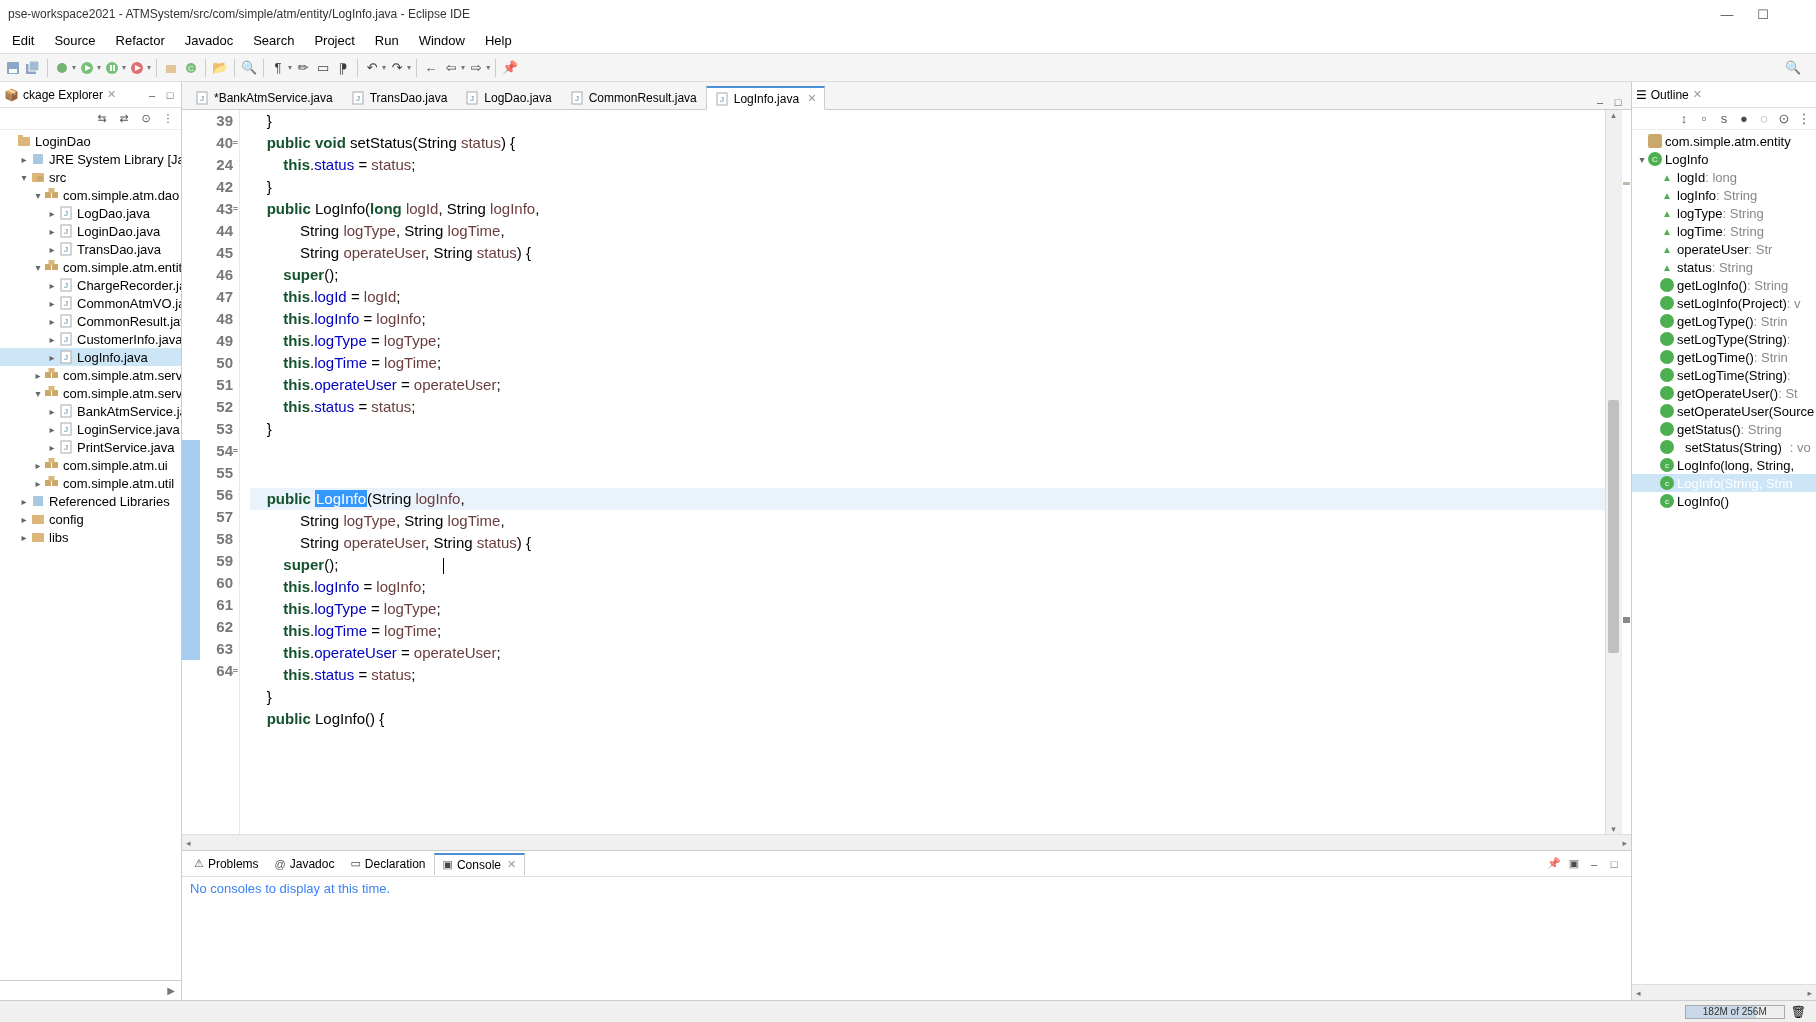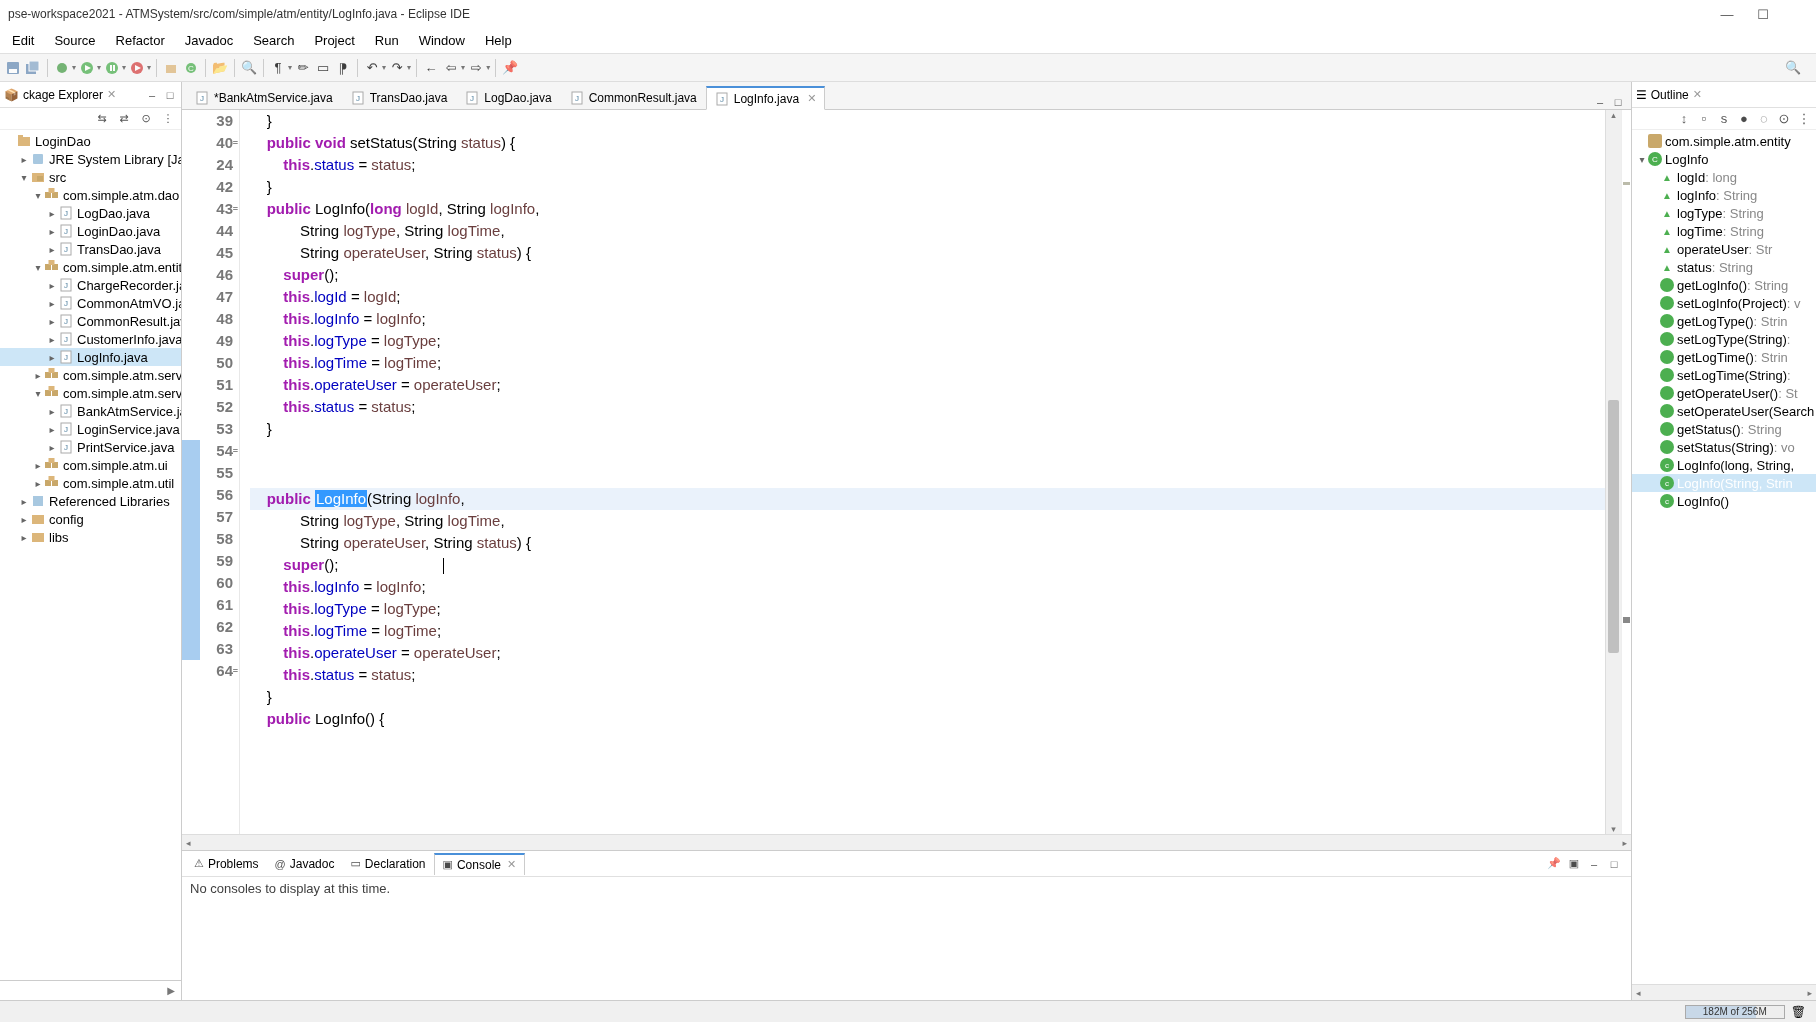--- a/index.html
+++ b/index.html
@@ -45,39 +45,39 @@
     .code-area { flex: 1; display: flex; font-family: "Consolas", monospace; font-size: 15px; overflow: hidden; position:relative;}
     .gutter { width: 40px; background: #fff; color: #787878; text-align: right; padding-right: 6px; border-right: 1px solid #e8e8e8;}
     .line-no { height: 22px; line-height: 22px; position:relative;font-weight:bold;}
     .line-no.decl::after { content:"="; position:absolute; right:-5px; font-size:9px; color:#888;}
     .marker-bar { width: 18px; background: #fff; }
     .marker-slice { height:22px; }
     .marker-blue { background: #a8cdf0; }
     .code-lines { flex: 1; background: #fff; padding-left: 10px; }
     .code-line { height: 22px; line-height: 22px; white-space: pre; }
     .code-line.hl { background: #eaf2fb; margin-top: 48px; }
-    .kw { color: #a21caf; font-weight: bold; }
+    .kw { color: #14532d; font-weight: bold; }
     .field { color: #0000c0; }
     .param { color: #6a3e3e; }
     .sel { background: #3399ff; color: #fff; padding: 0 1px;}
     .cursor { display:inline-block; width:1px; height:16px; background:#000; vertical-align:middle;}
     .editor-scroll { width:16px; background:#f0f0f0; border-left:1px solid #ddd; position:relative;}
     .editor-scroll .thumb { position:absolute; left:2px; right:2px; top:40%; height:35%; background:#c0c0c0; border-radius:2px;}
     .editor-scroll .arrow { position:absolute; left:0; right:0; text-align:center; font-size:9px; color:#777;}
     .overview { width:10px; background:#fff; border-left:1px solid #eee; position:relative;}
     .ov-mark { position:absolute; left:1px; right:1px; height:3px; background:#bba;}
     .hscroll { height:16px; background:#f0f0f0; border-top:1px solid #ddd; display:flex; align-items:center; justify-content:space-between; padding:0 4px; font-size:9px; color:#777;}
     
     .bottom-panel { height: 150px; border-top: 1px solid #ccc; background: #fff; display:flex; flex-direction:column;}
     .bottom-tabs { height: 26px; display: flex; align-items: center; padding: 0 4px; border-bottom: 1px solid #e0e0e0; }
     .btab { padding: 3px 8px; font-size: 12px; display: flex; align-items: center; gap: 4px; cursor: pointer; }
     .btab.active { background: #fff; border-top:2px solid #4a90d9; border-left:1px solid #ccc; border-right:1px solid #ccc;}
     .btab-close { font-size:11px; color:#999; margin-left:2px;}
     .btab-actions { margin-left:auto; display:flex; gap:6px; padding-right:6px;}
-    .console-body { flex:1; padding: 4px 8px; font-size:13px; color:#404040;}
+    .console-body { flex:1; padding: 4px 8px; font-size:13px; color:#3b82f6;}
     
     .outline { width: 185px; background: #fff; border-left: 1px solid #ccc; display:flex; flex-direction:column;}
     .outline-toolbar { height:22px; display:flex; align-items:center; justify-content:flex-end; gap:4px; padding-right:4px; border-bottom:1px solid #eee;}
     .outline-tb-btn { width:16px; height:16px; cursor:pointer; opacity:0.7; display:flex; align-items:center; justify-content:center;}
     .outline-tree { flex:1; overflow:auto; padding:2px 0; font-size:13px;}
     .o-item { display:flex; align-items:center; height:18px; padding-left:4px; cursor:pointer; white-space:nowrap; overflow:hidden;}
     .o-item.sel { background:#cde6f7;}
     .o-icon { width:14px; height:14px; margin-right:3px; border-radius:50%; flex-shrink:0; display:flex; align-items:center; justify-content:center; font-size:8px; color:#fff;}
     .o-green { background:#4caf50;}
     .o-type { color:#888;}
@@ -719,29 +719,29 @@
           <span>setLogTime(String)</span> 
           <span class="o-type">:</span>
         </div>
         <div class="o-item" style="padding-left: 28px;">
           <span class="o-icon o-green"></span>
           <span>getOperateUser()</span> 
           <span class="o-type">: St</span>
         </div>
         <div class="o-item" style="padding-left: 28px;">
           <span class="o-icon o-green"></span>
-          <span>setOperateUser(Search</span> 
+          <span>setOperateUser(Source</span> 
           <span class="o-type"></span>
         </div>
         <div class="o-item" style="padding-left: 28px;">
           <span class="o-icon o-green"></span>
           <span>getStatus()</span> 
           <span class="o-type">: String</span>
         </div>
-        <div class="o-item" style="padding-left: 28px;">
+        <div class="o-item" style="padding-left: 28px; gap: 8px;">
           <span class="o-icon o-green"></span>
           <span>setStatus(String)</span> 
           <span class="o-type">: vo</span>
         </div>
         <div class="o-item" style="padding-left: 28px;">
           <span class="o-icon o-construct">c</span>
           <span>LogInfo(long, String,</span> 
           <span class="o-type"></span>
         </div>
         <div class="o-item sel" style="padding-left: 28px;">

